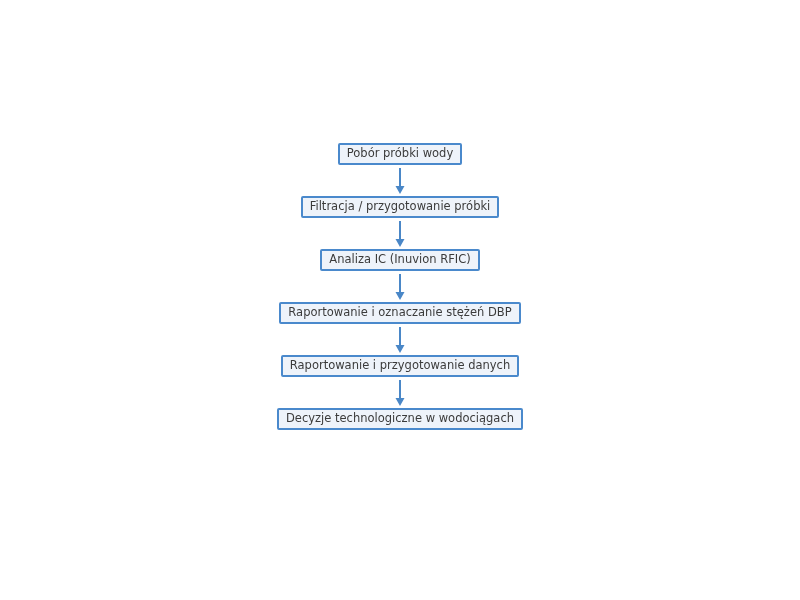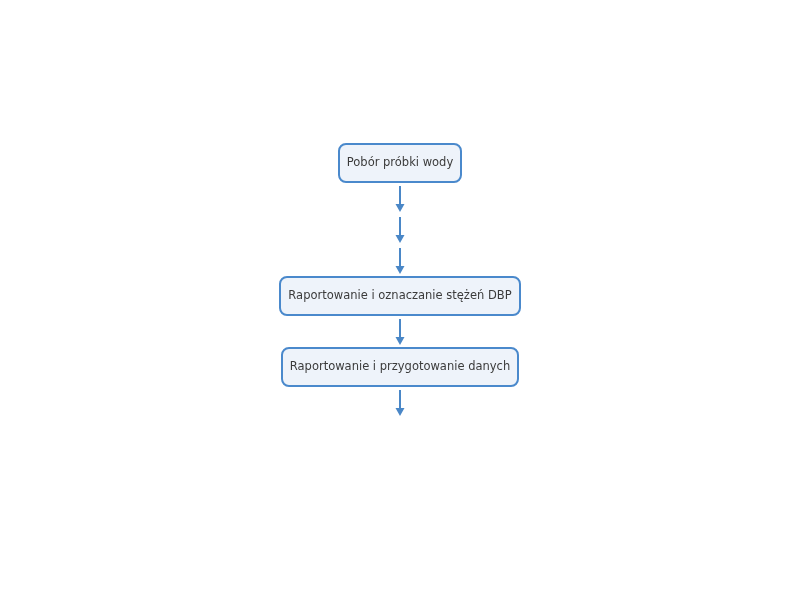--- a/index.html
+++ b/index.html
@@ -20,28 +20,28 @@
     position: absolute;
     top: 143px;
     left: 0;
     width: 800px;
     display: flex;
     flex-direction: column;
     align-items: center;
   }
   .flow-node {
     box-sizing: border-box;
-    height: 40px;
+    height: 22px;
     display: flex;
     align-items: center;
     justify-content: center;
     padding: 0 7px;
     background: #eef3fa;
     border: 2px solid #4a89cc;
-    border-radius: 8px;
+    border-radius: 2px;
     color: #3b3b3b;
     font-size: 11.5px;
     line-height: 1;
     white-space: nowrap;
   }
   .flow-arrow {
     height: 31px;
     width: 12px;
     display: block;
   }
@@ -54,26 +54,32 @@
 
     <div class="flow-node">
       <span>Pobór próbki wody</span>
     </div>
 
     <svg class="flow-arrow" viewBox="0 0 12 31">
       <line x1="6" y1="3" x2="6" y2="22" stroke="#4a87c7" stroke-width="2"></line>
       <polygon points="1.5,21 10.5,21 6,29" fill="#4a87c7"></polygon>
     </svg>
 
+    <div class="flow-node">
+      <span>Filtracja / przygotowanie próbki</span>
+    </div>
 
     <svg class="flow-arrow" viewBox="0 0 12 31">
       <line x1="6" y1="3" x2="6" y2="22" stroke="#4a87c7" stroke-width="2"></line>
       <polygon points="1.5,21 10.5,21 6,29" fill="#4a87c7"></polygon>
     </svg>
 
+    <div class="flow-node">
+      <span>Analiza IC (Inuvion RFIC)</span>
+    </div>
 
     <svg class="flow-arrow" viewBox="0 0 12 31">
       <line x1="6" y1="3" x2="6" y2="22" stroke="#4a87c7" stroke-width="2"></line>
       <polygon points="1.5,21 10.5,21 6,29" fill="#4a87c7"></polygon>
     </svg>
 
     <div class="flow-node">
       <span>Raportowanie i oznaczanie stężeń DBP</span>
     </div>
 
@@ -84,15 +90,18 @@
 
     <div class="flow-node">
       <span>Raportowanie i przygotowanie danych</span>
     </div>
 
     <svg class="flow-arrow" viewBox="0 0 12 31">
       <line x1="6" y1="3" x2="6" y2="22" stroke="#4a87c7" stroke-width="2"></line>
       <polygon points="1.5,21 10.5,21 6,29" fill="#4a87c7"></polygon>
     </svg>
 
+    <div class="flow-node">
+      <span>Decyzje technologiczne w wodociągach</span>
+    </div>
 
   </div>
 </div>
 
 </body></html>

